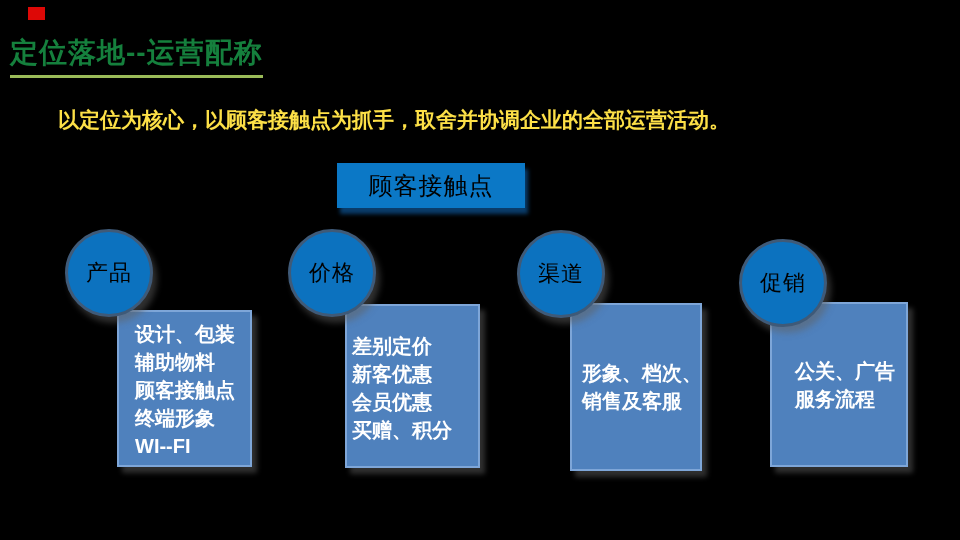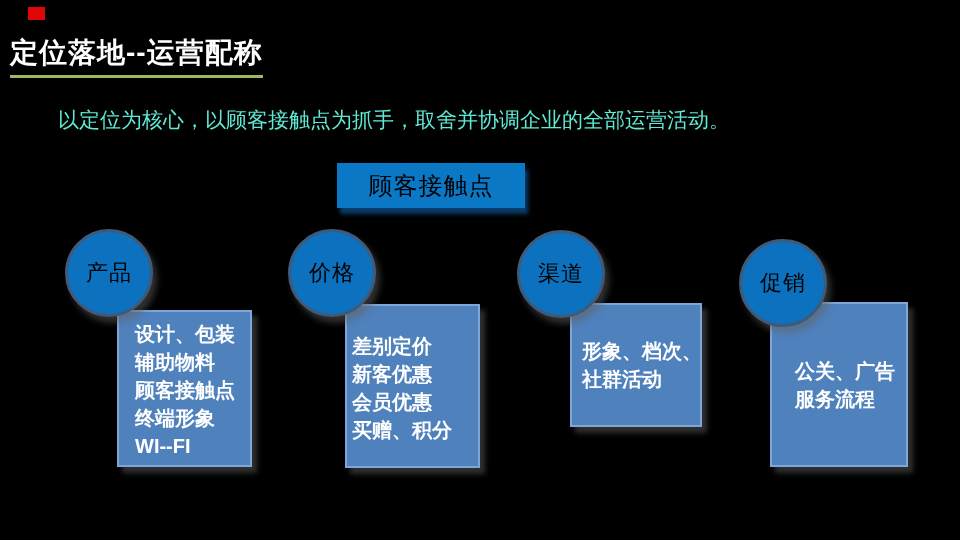--- a/index.html
+++ b/index.html
@@ -5,28 +5,28 @@
   html,body{margin:0;padding:0;background:#000;}
   .slide{
     position:relative;width:960px;height:540px;background:#000000;
     font-family:"Liberation Sans","DejaVu Sans",sans-serif;overflow:hidden;
   }
   .red-accent{
     position:absolute;left:28px;top:7px;width:17px;height:13px;background:#dd0806;
   }
   .title{
     position:absolute;left:10px;top:36px;font-size:28px;line-height:34px;
-    font-weight:bold;color:#ffffff;letter-spacing:1px;white-space:nowrap;
+    font-weight:bold;color:#15803d;letter-spacing:1px;white-space:nowrap;
   }
   .title-underline{
     position:absolute;left:10px;top:75px;width:253px;height:3px;background:#9bbb59;
   }
   .subtitle{
     position:absolute;left:58px;top:106px;font-size:21px;line-height:27px;
-    font-weight:normal;color:#5eead4;white-space:nowrap;
+    font-weight:bold;color:#fde047;white-space:nowrap;
   }
   .header-box{
     position:absolute;left:337px;top:163px;width:188px;height:45px;
     background:#0b78c6;display:flex;align-items:center;justify-content:center;
     box-shadow:3px 6px 4px rgba(12,70,125,0.85);
   }
   .header-box span{
     color:#000000;font-size:24px;font-weight:normal;letter-spacing:1px;
   }
   .circle{
@@ -42,21 +42,21 @@
   .c4{left:739px;top:239px;}
   .tbox{
     position:absolute;box-sizing:border-box;z-index:1;
     background:#4f81bd;border:2px solid #7ea6d8;
     display:flex;flex-direction:column;justify-content:center;
     color:#ffffff;font-size:20px;font-weight:bold;line-height:28px;
     box-shadow:5px 6px 5px rgba(85,85,85,0.55);white-space:nowrap;
   }
   .r1{left:117px;top:310px;width:135px;height:157px;padding-left:16px;padding-top:2px;}
   .r2{left:345px;top:304px;width:135px;height:164px;padding-left:5px;padding-top:4px;}
-  .r3{left:570px;top:303px;width:132px;height:124px;padding-left:10px;}
+  .r3{left:570px;top:303px;width:132px;height:168px;padding-left:10px;}
   .r4{left:770px;top:302px;width:138px;height:165px;padding-left:23px;}
 </style>
 </head>
 <body>
 
 <div class="slide">
 
   <div class="red-accent"></div>
 
   <div class="title">定位落地--运营配称</div>
@@ -83,21 +83,21 @@
 
   <div class="tbox r2">
     <div>差别定价</div>
     <div>新客优惠</div>
     <div>会员优惠</div>
     <div>买赠、积分</div>
   </div>
 
   <div class="tbox r3">
     <div>形象、档次、</div>
-    <div>社群活动</div>
+    <div>销售及客服</div>
   </div>
 
   <div class="tbox r4">
     <div>公关、广告</div>
     <div>服务流程</div>
   </div>
 
 </div>
 
 </body></html>

